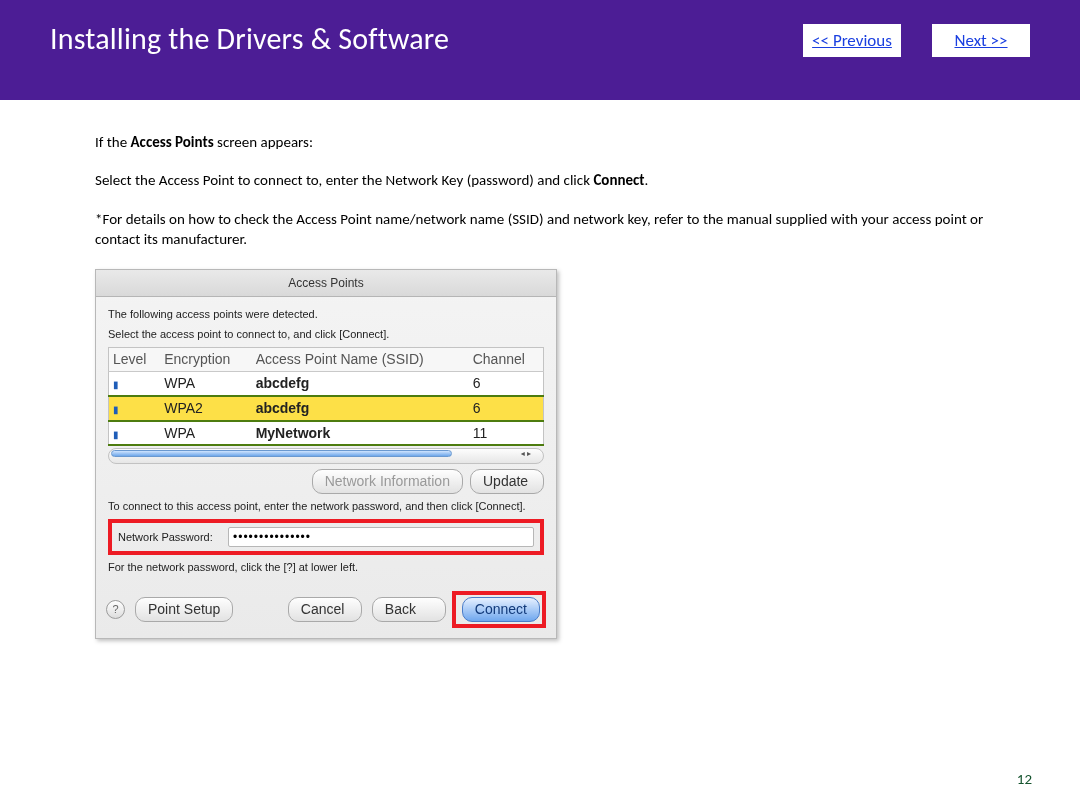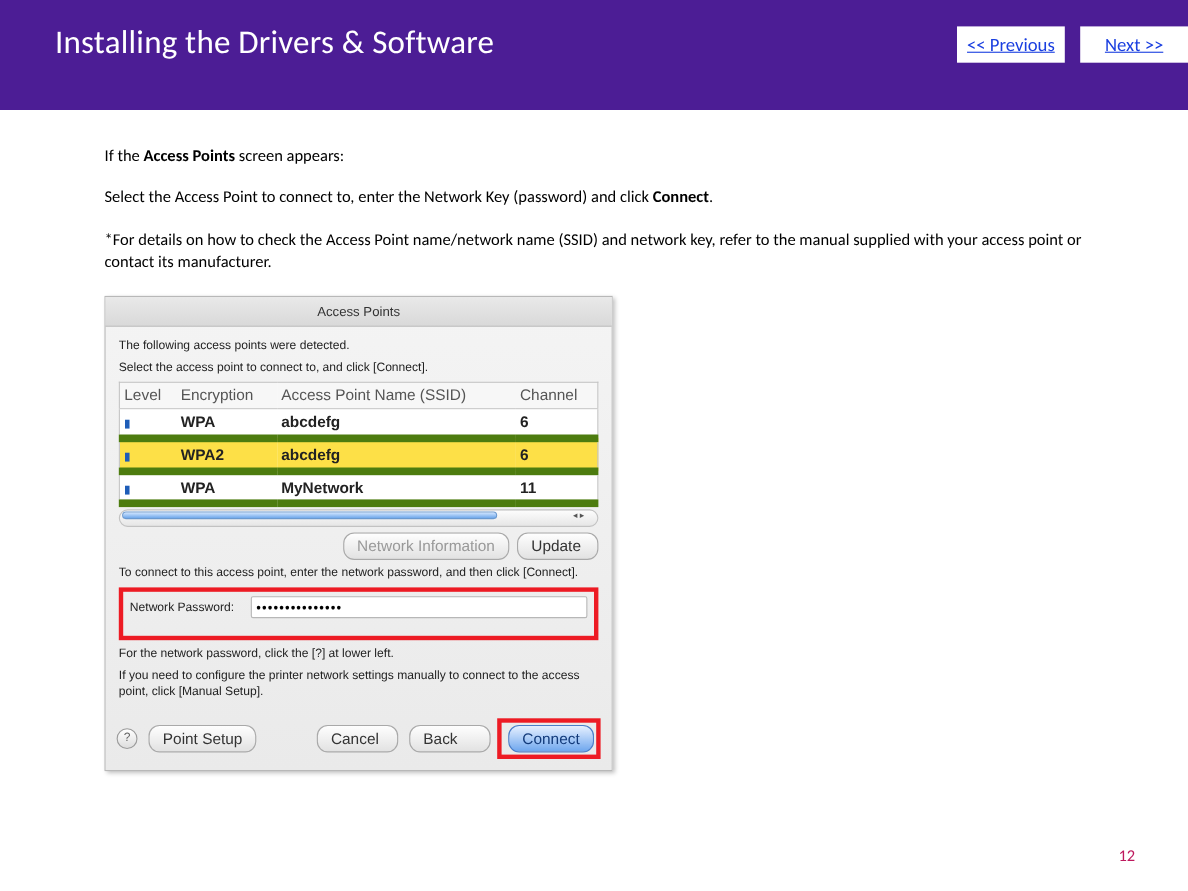--- a/index.html
+++ b/index.html
@@ -22,21 +22,22 @@
     box-sizing: border-box;
   }
   .header-title {
     color: #fff;
     font-size: 30px;
     font-weight: 400;
     letter-spacing: 0.2px;
   }
   .nav-buttons {
     display: flex;
-    gap: 14px;
+    gap: 31px;
+    margin-right: 50px;
     margin-top: 4px;
   }
   .nav-btn {
     background: #fff;
     color: #1a3fe0;
     text-decoration: underline;
     font-size: 17px;
     padding: 6px 8px;
     min-width: 98px;
     text-align: center;
@@ -82,22 +83,21 @@
   table.ap th {
     background: #f7f7f7;
     border-bottom: 1px solid #c9c9c9;
     font-weight: 400;
     text-align: left;
     padding: 2px 4px;
     color: #555;
   }
   table.ap td {
     padding: 2px 4px;
-    border-bottom: 7px solid #4d7c0f;
-    font-weight: bold;
+    border-bottom: 2px solid #4d7c0f;
   }
   table.ap tr.sel td { background: #fde047; }
   .ssid { font-weight: bold; }
   .signal-icon {
     display:inline-block; width:10px; height:10px;
     color:#1e5db8;
   }
   .signal-icon::before { content:"▮"; font-size:10px; }
   .scrollbar {
     height: 14px;
@@ -134,21 +134,21 @@
   }
   .aquabtn.disabled { color:#999; }
   .aquabtn.primary {
     background: linear-gradient(#e6f0ff,#6fa7ee);
     border-color:#4a7dc9;
     color:#123a7a;
     font-weight:500;
   }
   .pwsection {
     border:4px solid #ed1b24;
-    padding:4px 6px 16px 6px;
+    padding:4px 6px 4px 6px;
     margin:2px 0 8px 0;
     display:flex;
     align-items:center;
   }
   .pwsection .lbl { font-size:11px; width:110px; }
   .pwsection input {
     flex:1;
     border:1px solid #b7b7b7;
     border-radius:2px;
     height:18px;
@@ -174,21 +174,21 @@
   .connect-wrap {
     border:4px solid #ed1b24;
     padding:2px;
     display:inline-block;
   }
   .page-number {
     position:absolute;
     bottom:22px;
     right:48px;
     font-size:15px;
-    color:#be185d;
+    color:#14532d;
   }
 </style>
 </head>
 <body>
 
 <div class="header">
   <div class="header-title">Installing  the Drivers &amp; Software</div>
   <div class="nav-buttons">
     <a class="nav-btn">&lt;&lt; Previous</a>
     <a class="nav-btn">Next &gt;&gt;</a>
@@ -252,21 +252,20 @@
       </div>
 
       <div>To connect to this access point, enter the network password, and then click [Connect].</div>
 
       <div class="pwsection">
         <span class="lbl">Network Password:</span>
         <input type="text" value="•••••••••••••••" style="">
       </div>
 
       <div>For the network password, click the [?] at lower left.</div>
-      <div>If you need to configure the printer network settings manually to connect to the access point, click [Manual Setup].</div>
     </div>
 
     <div class="win-foot">
       <span class="help">?</span>
       <span class="aquabtn">Point Setup</span>
       <span class="footspacer"></span>
       <span class="aquabtn">Cancel</span>
       <span class="aquabtn">Back</span>
       <span class="connect-wrap">
         <span class="aquabtn primary">Connect</span>

